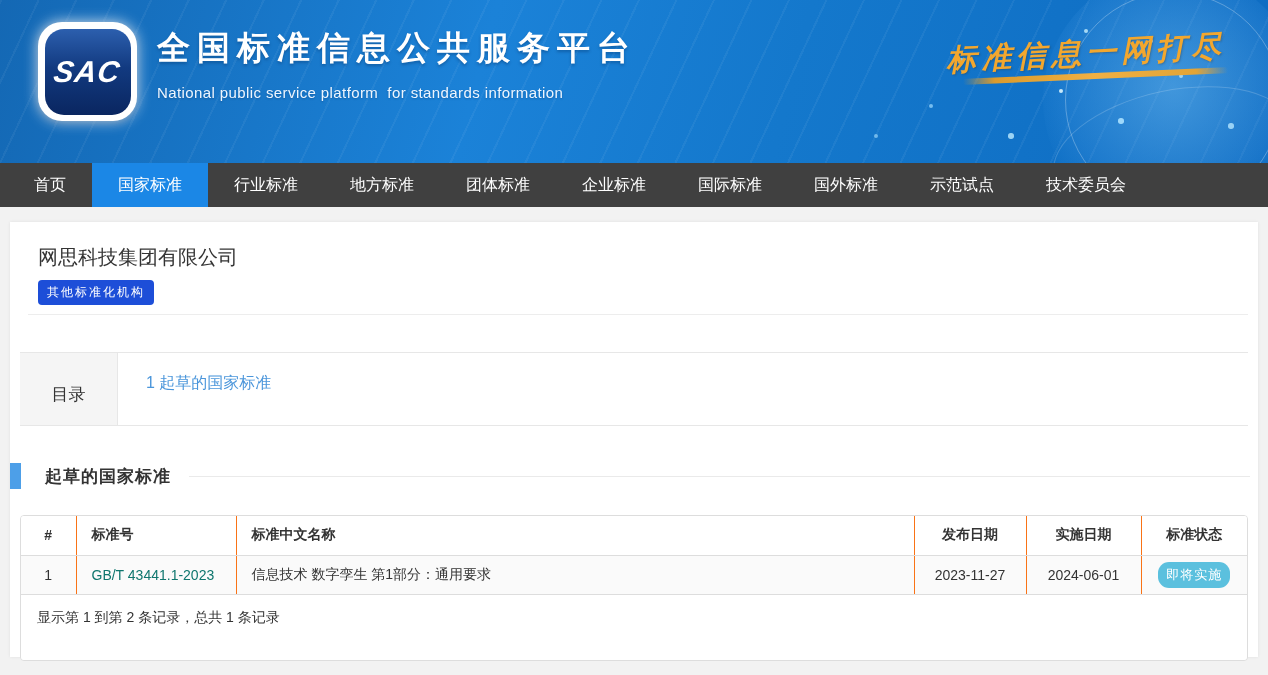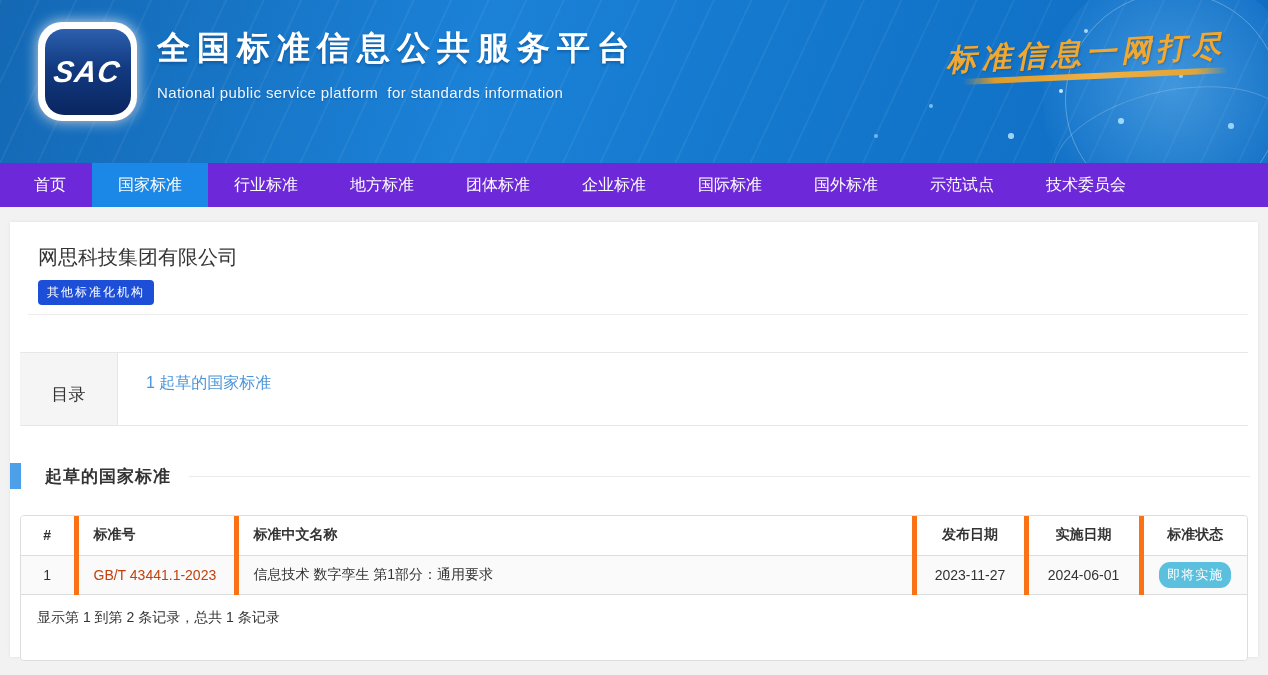--- a/index.html
+++ b/index.html
@@ -80,21 +80,21 @@
     text-shadow: 1px 1px 2px rgba(60,30,0,0.25);
   }
   .slogan-underline {
     position: absolute; right: 40px; top: 73px; width: 265px; height: 6px;
     border-radius: 4px; transform: rotate(-2.5deg);
     background: linear-gradient(90deg, transparent 0%, #db9b2d 12%, #f0b043 50%, #e2a436 88%, transparent 100%);
   }
 
   
   .main-nav {
-    height: 44px; background: #6d28d9;
+    height: 44px; background: #404040;
     display: flex; align-items: stretch; padding-left: 8px;
   }
   .nav-item {
     display: flex; align-items: center; padding: 0 26px;
     color: #ffffff; font-size: 16px; cursor: pointer; white-space: nowrap;
   }
   .nav-item.active { background: #1b87e6; }
 
   
   .content-card {
@@ -134,31 +134,31 @@
   }
   .section-rule { flex: 1; height: 1px; background: #eaeaea; margin: 0 8px 0 18px; }
 
   .table-wrap {
     margin: 26px 10px 0 10px;
     border: 1px solid #ddd; border-radius: 4px;
     overflow: hidden;
   }
   table.std-table { width: 100%; border-collapse: collapse; font-size: 14px; color: #333; }
   .std-table th, .std-table td {
-    border-left: 5px solid #f97316; height: 39px; padding: 0 15px; vertical-align: middle;
+    border-left: 1px solid #f97316; height: 39px; padding: 0 15px; vertical-align: middle;
   }
   .std-table th:first-child, .std-table td:first-child { border-left: none; }
   .std-table thead th { border-bottom: 1px solid #ddd; text-align: left; font-weight: bold; background: #fff; }
   .std-table tbody td { border-bottom: 1px solid #ddd; background: #fafafa; }
   .col-idx { width: 55px; text-align: center !important; }
   .col-code { width: 160px; }
   .col-date1 { width: 112px; text-align: center !important; }
   .col-date2 { width: 115px; text-align: center !important; }
   .col-status { width: 106px; text-align: center !important; }
-  .code-link { color: #c2410c; text-decoration: none; cursor: pointer; }
+  .code-link { color: #0f766e; text-decoration: none; cursor: pointer; }
   .status-badge {
     display: inline-block; background: #5bc0de; color: #fff;
     font-size: 13px; padding: 4px 8px; border-radius: 11px; letter-spacing: 1px;
   }
   .table-summary { padding: 14px 16px 33px 16px; font-size: 14px; color: #333; background: #fff; }
 </style>
 </head>
 <body>
 
 <div class="site-header">

